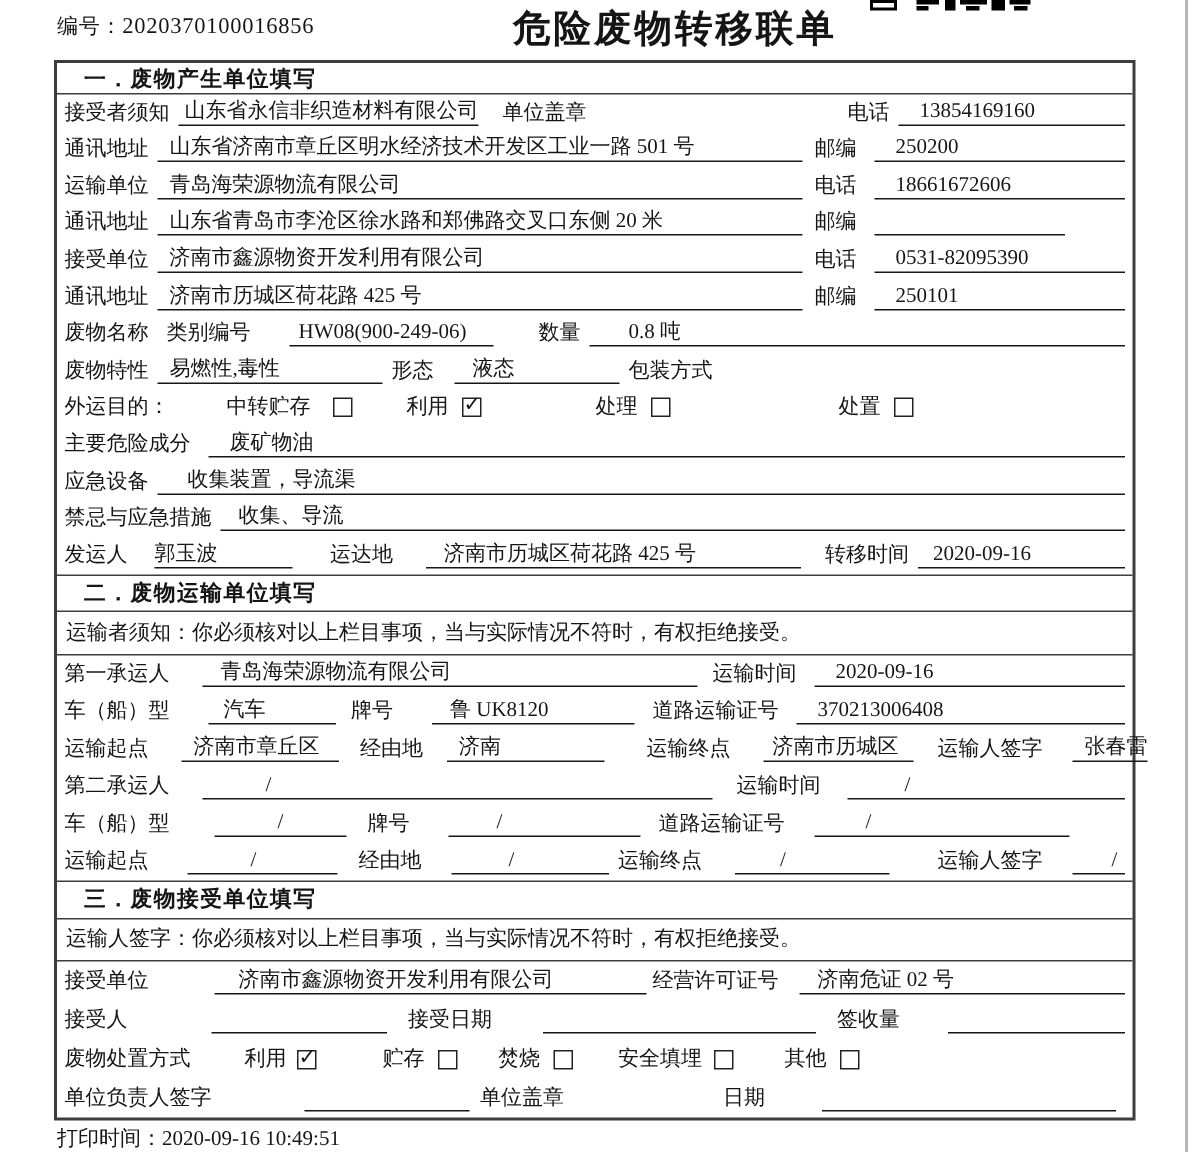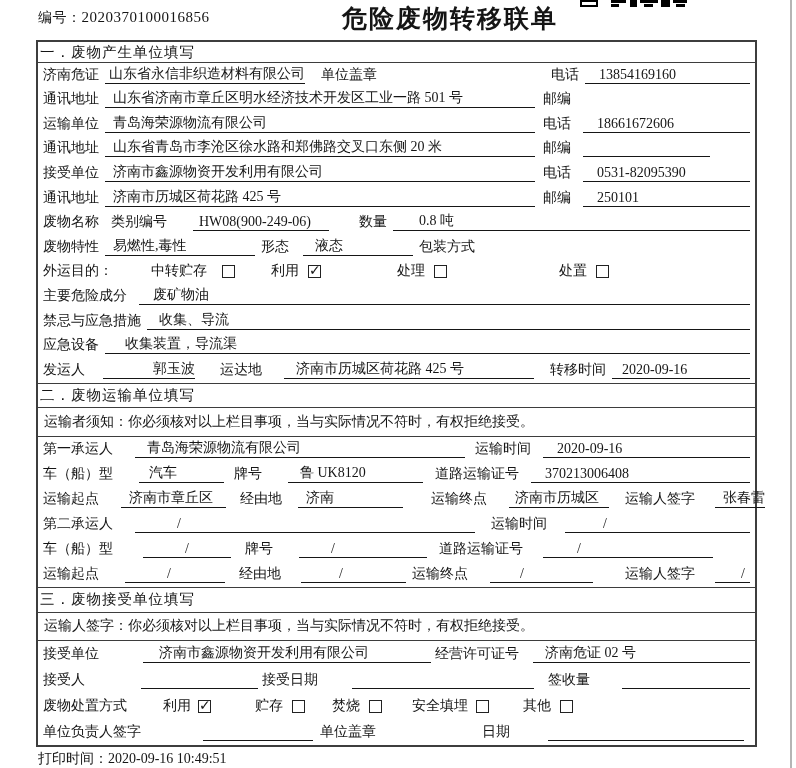--- a/index.html
+++ b/index.html
@@ -8,37 +8,37 @@
   .doc-no{position:absolute;left:38px;top:9px;letter-spacing:.5px;white-space:nowrap}
   .doc-no .num{font-size:15px}
   .title{position:absolute;left:450px;top:2px;transform:translateX(-50%);
          font-size:25px;font-weight:bold;letter-spacing:2px;white-space:nowrap;
          font-family:"Liberation Sans","DejaVu Sans",sans-serif}
   .qr{position:absolute;left:580px;top:0;width:112px;height:8px}
   .qr i{position:absolute;background:#000;top:0;display:block}
   .qr i.outline{background:#fff;border:2px solid #000;box-sizing:border-box}
   .form{position:absolute;left:36px;top:40px;width:721px;border:2px solid #3d3d3d;
         box-sizing:border-box;background:#fff}
-  .sec-hd{display:flex;align-items:center;font-weight:normal;font-size:14.5px;letter-spacing:1px;
-          padding-left:2px;border-bottom:1px solid #3d3d3d;box-sizing:border-box;
+  .sec-hd{display:flex;align-items:center;font-weight:bold;font-size:14.5px;letter-spacing:1px;
+          padding-left:18px;border-bottom:1px solid #3d3d3d;box-sizing:border-box;
           font-family:"Liberation Sans","DejaVu Sans",sans-serif}
   .sec-hd.first{height:21px}
   .sec-hd.mid{height:25px;border-top:1px solid #3d3d3d}
   .sec-hd.s3h{height:26px;border-top:1px solid #3d3d3d}
   .note{display:flex;align-items:center;border-bottom:1px solid #3d3d3d;box-sizing:border-box;
         padding-left:6px;white-space:nowrap}
   .note.n2{height:29px}
   .note.n3{height:28px}
   .row{display:flex;align-items:flex-end;padding:0 5px 4px 5px;box-sizing:border-box}
   .r1{height:24.6px}.r2{height:25px}.r3{height:26px}
   .lbl{white-space:nowrap;margin-right:6px;flex-shrink:0}
   .u{border-bottom:1px solid #161616;white-space:nowrap;padding-left:10px;
      box-sizing:border-box;flex-shrink:0;min-height:15px}
   .u.fill{flex:1 1 auto;flex-shrink:1}
-  .u.ctr{padding-left:0;text-align:right}
+  .u.ctr{padding-left:0;text-align:left}
   .cb{width:13px;height:13px;border:1px solid #222;box-sizing:border-box;position:relative;
       flex-shrink:0;margin-bottom:2px}
   .cb.on::after{content:"\2713";position:absolute;left:0;top:-4px;font-size:14px;
       font-family:"DejaVu Sans",sans-serif}
   .footer{position:absolute;left:38px;top:750px;white-space:nowrap}
   .edge{position:absolute;left:790px;top:0;width:2px;height:768px;background:#b5b5b5}
 </style>
 </head>
 <body>
 
@@ -58,31 +58,32 @@
   <i style="left:81px;width:9px;height:7px"></i>
   <i style="left:93px;width:14px;height:3px"></i>
   <i style="left:96px;top:4px;width:9px;height:3px"></i>
 </div>
 
 <div class="form">
 
   <div class="sec-hd first">一．废物产生单位填写</div>
 
   <div class="row r1">
-    <span class="lbl">济南危证</span>
+    <span class="lbl">接受者须知</span>
     <span class="u" style="width:200px;padding-left:4px">山东省永信非织造材料有限公司</span>
     <span class="lbl" style="margin-left:16px">单位盖章</span>
     <span class="lbl" style="margin-left:168px">电话</span>
     <span class="u fill" style="padding-left:14px">13854169160</span>
   </div>
 
   <div class="row r1">
     <span class="lbl">通讯地址</span>
     <span class="u" style="width:430px;padding-left:8px">山东省济南市章丘区明水经济技术开发区工业一路 501 号</span>
     <span class="lbl" style="margin-left:8px">邮编</span>
+    <span class="u fill" style="margin-left:6px;padding-left:14px">250200</span>
   </div>
 
   <div class="row r1">
     <span class="lbl">运输单位</span>
     <span class="u" style="width:430px;padding-left:8px">青岛海荣源物流有限公司</span>
     <span class="lbl" style="margin-left:8px">电话</span>
     <span class="u fill" style="margin-left:6px;padding-left:14px">18661672606</span>
   </div>
 
   <div class="row r1">
@@ -133,27 +134,27 @@
     <span class="lbl" style="margin-left:112px;margin-right:0">处置</span>
     <span class="cb" style="margin-left:9px"></span>
   </div>
 
   <div class="row r1">
     <span class="lbl" style="margin-right:12px">主要危险成分</span>
     <span class="u fill" style="padding-left:14px">废矿物油</span>
   </div>
 
   <div class="row r1">
+    <span class="lbl">应急设备</span>
+    <span class="u fill" style="padding-left:20px">收集装置，导流渠</span>
+  </div>
+
+  <div class="row r1">
     <span class="lbl">禁忌与应急措施</span>
     <span class="u fill" style="padding-left:12px">收集、导流</span>
-  </div>
-
-  <div class="row r1">
-    <span class="lbl">应急设备</span>
-    <span class="u fill" style="padding-left:20px">收集装置，导流渠</span>
   </div>
 
   <div class="row r1">
     <span class="lbl">发运人</span>
     <span class="u ctr" style="margin-left:12px;width:92px">郭玉波</span>
     <span class="lbl" style="margin-left:25px">运达地</span>
     <span class="u" style="margin-left:16px;width:250px;padding-left:12px">济南市历城区荷花路 425 号</span>
     <span class="lbl" style="margin-left:16px">转移时间</span>
     <span class="u fill" style="padding-left:10px">2020-09-16</span>
   </div>
@@ -221,21 +222,21 @@
   <div class="row r3">
     <span class="lbl">接受单位</span>
     <span class="u" style="margin-left:38px;width:288px;padding-left:16px">济南市鑫源物资开发利用有限公司</span>
     <span class="lbl" style="margin-left:4px">经营许可证号</span>
     <span class="u fill" style="margin-left:8px;padding-left:12px">济南危证 02 号</span>
   </div>
 
   <div class="row r3">
     <span class="lbl">接受人</span>
     <span class="u" style="margin-left:50px;width:117px"></span>
-    <span class="lbl" style="margin-left:4px">接受日期</span>
+    <span class="lbl" style="margin-left:14px">接受日期</span>
     <span class="u" style="margin-left:28px;width:182px"></span>
     <span class="lbl" style="margin-left:14px">签收量</span>
     <span class="u fill" style="margin-left:26px"></span>
   </div>
 
   <div class="row r3">
     <span class="lbl">废物处置方式</span>
     <span class="lbl" style="margin-left:30px;margin-right:0">利用</span>
     <span class="cb on" style="margin-left:7px"></span>
     <span class="lbl" style="margin-left:44px;margin-right:0">贮存</span>

